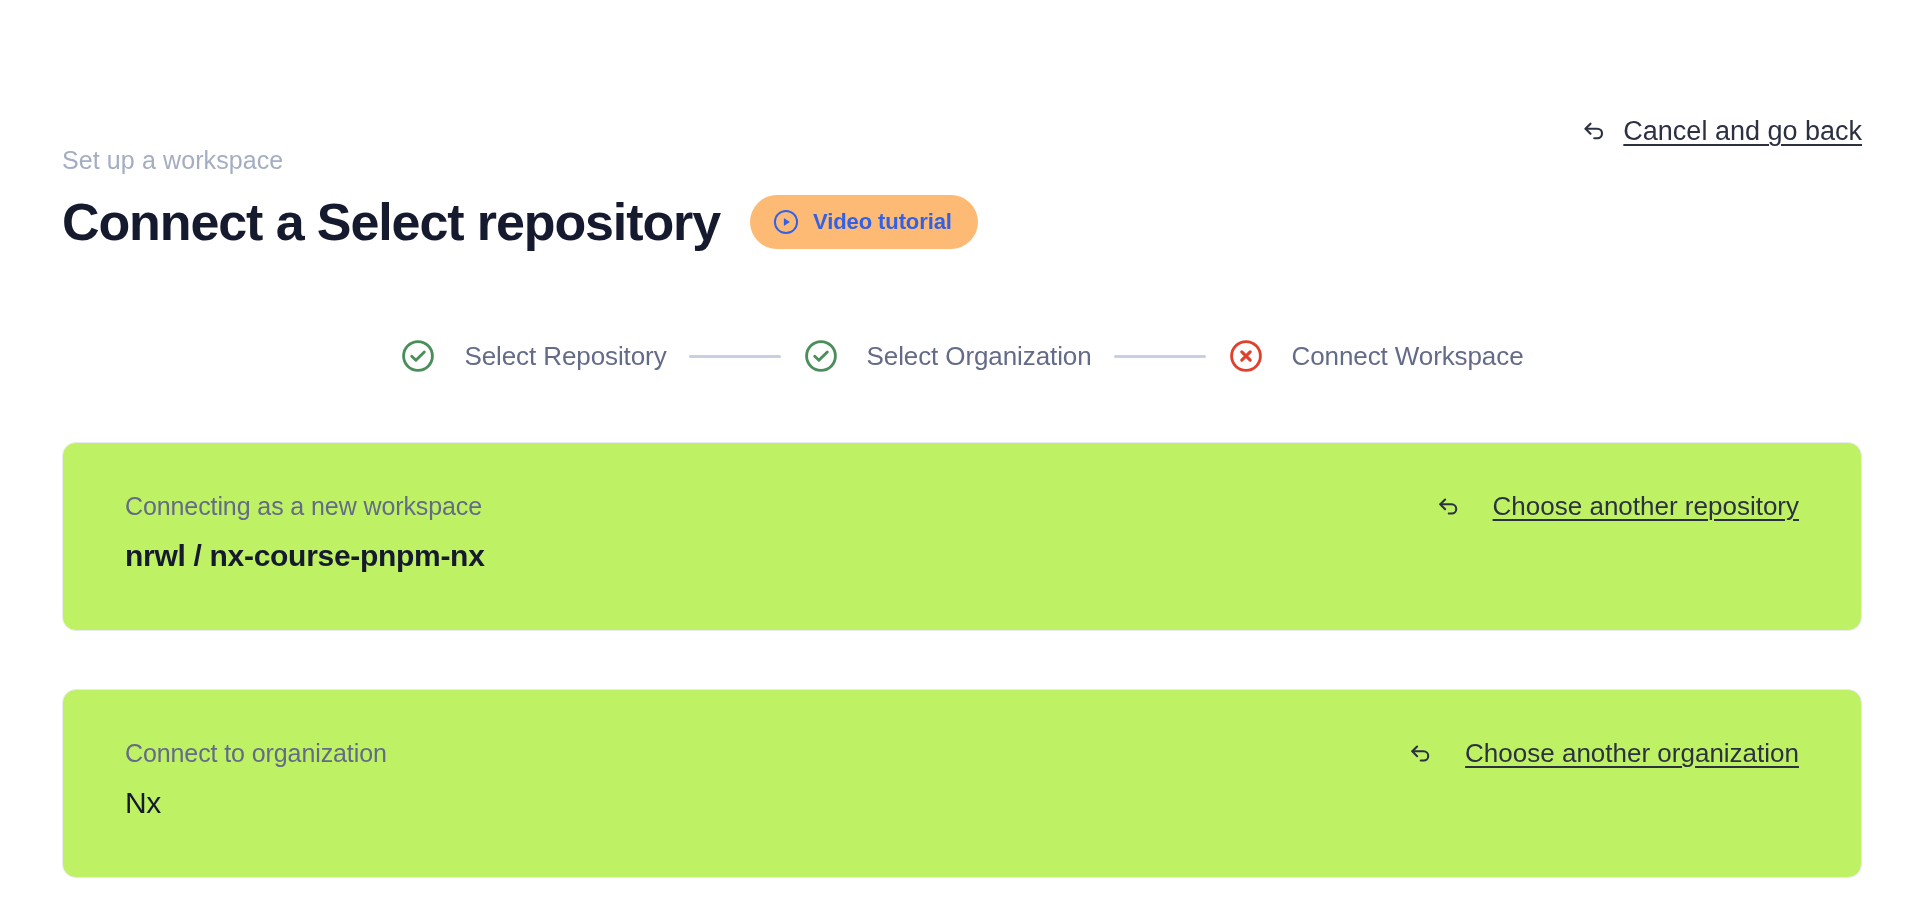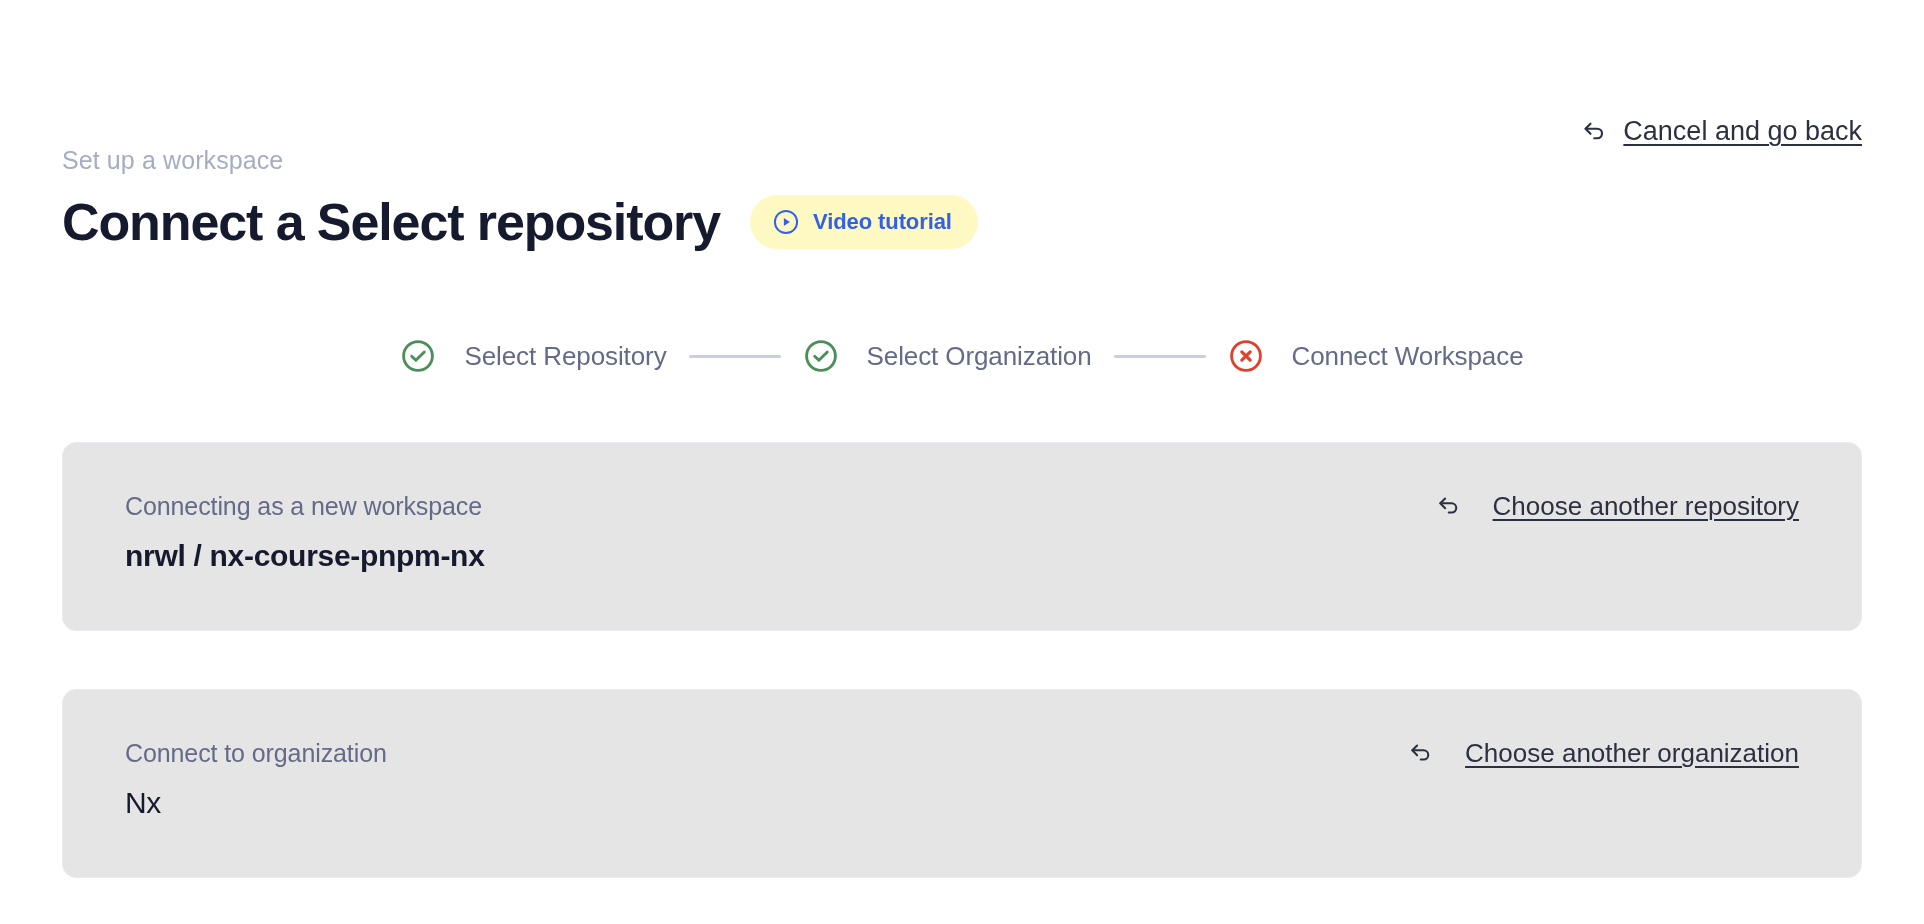--- a/index.html
+++ b/index.html
@@ -49,21 +49,21 @@
     font-weight: 700;
     color: #161a2e;
     letter-spacing: -1.1px;
     margin: 0;
     white-space: nowrap;
   }
   .video-badge {
     display: inline-flex;
     align-items: center;
     gap: 13px;
-    background: #fef9c3;
+    background: #fdba74;
     border-radius: 999px;
     padding: 13px 26px 13px 22px;
     cursor: pointer;
     border: none;
   }
   .video-badge-label {
     font-size: 22px;
     font-weight: 700;
     color: #3161e8;
     letter-spacing: -0.1px;
@@ -126,21 +126,21 @@
 
   
   .cards {
     margin-top: 68px;
   }
   .card {
     position: relative;
     box-sizing: border-box;
     border: 1.5px solid #e8eaf0;
     border-radius: 14px;
-    background: #e5e5e5;
+    background: #bef264;
     padding: 48px 62px 56px 62px;
     min-height: 188px;
   }
   .card + .card { margin-top: 58px; }
 
   .card-caption {
     font-size: 25px;
     line-height: 30px;
     color: #646b88;
     letter-spacing: -0.1px;
@@ -155,20 +155,21 @@
   .card-value .owner { font-weight: 700; }
   .card-value .sep { font-weight: 700; }
   .card-value .repo { font-weight: 700; margin-top: 32px; }
   .card-value.plain { font-weight: 400; }
 
   .card-action {
     position: absolute;
     top: 48px;
     right: 62px;
     display: inline-flex;
+    align-items: center;
     gap: 30px;
     cursor: pointer;
     text-decoration: none;
   }
   .card-action .link-text {
     font-size: 26px;
     line-height: 31px;
     color: #2c3142;
     text-decoration: underline;
     text-underline-offset: 4px;

